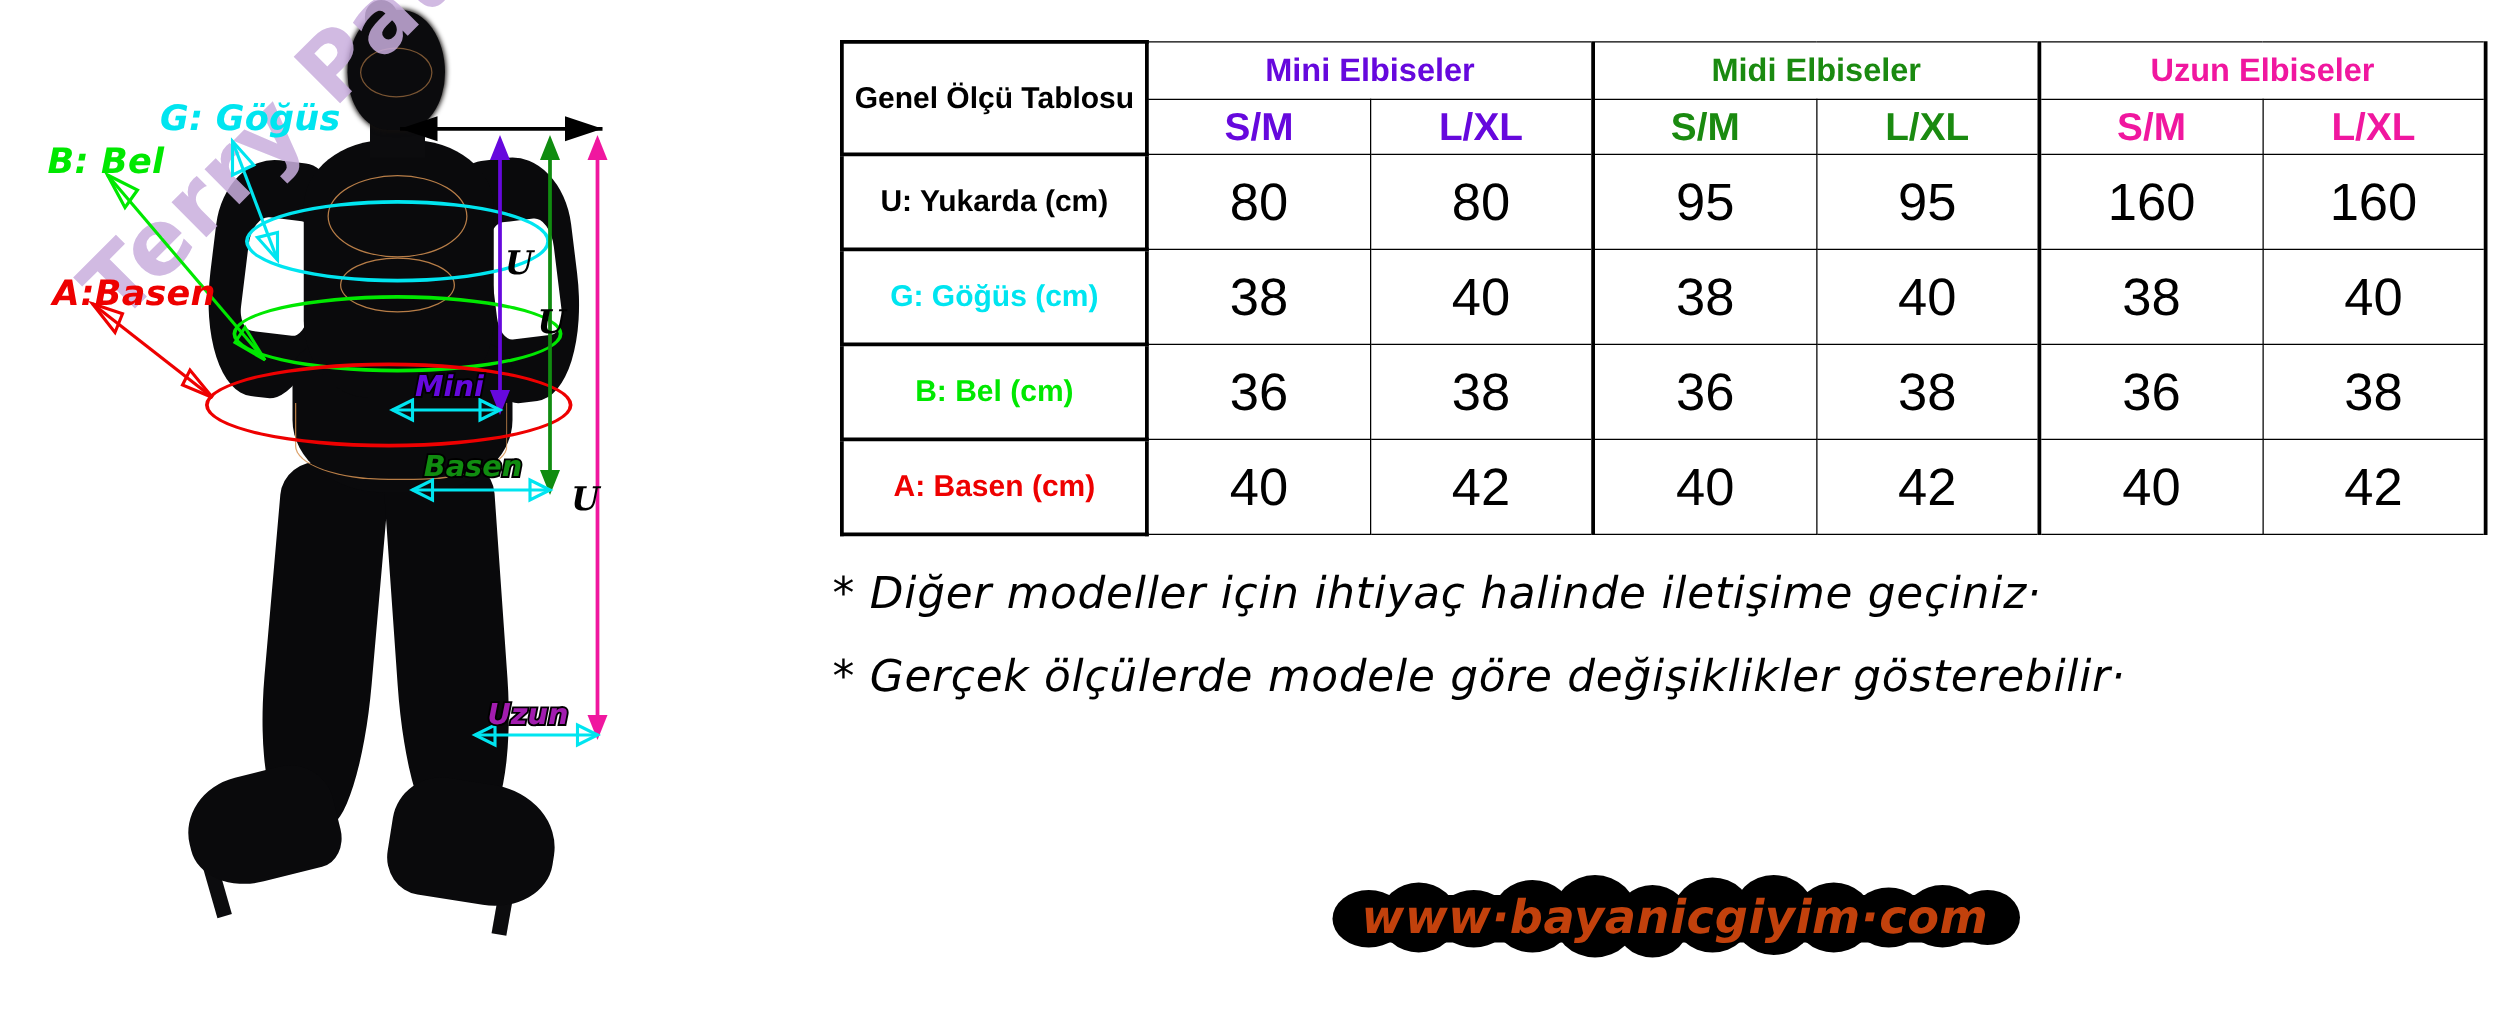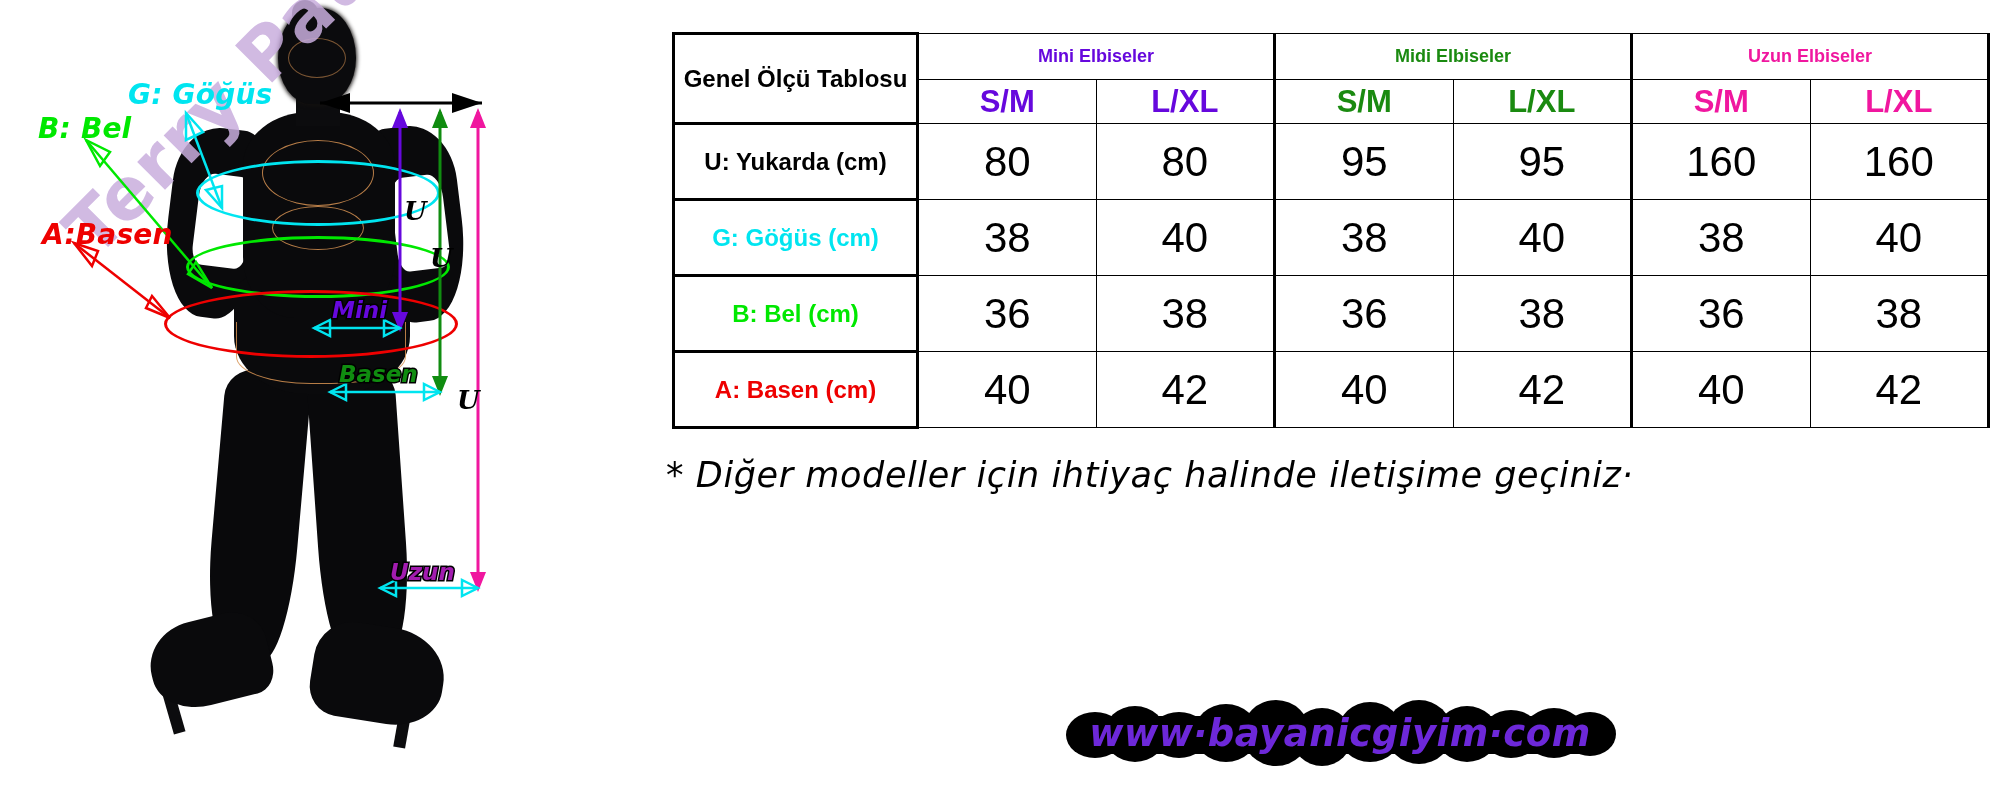--- a/index.html
+++ b/index.html
@@ -224,21 +224,21 @@
 
   th.rowhdr-corner {
     text-align: left;
     padding-left: 14px;
     font-size: 24px;
     font-weight: bold;
     color: #000;
   }
   th.grp {
     height: 46px;
-    font-size: 18px;
+    font-size: 26px;
     font-weight: bold;
   }
   th.sub {
     height: 44px;
     font-size: 31px;
     font-weight: bold;
   }
   td.rowlabel {
     text-align: left;
     padding-left: 14px;
@@ -282,21 +282,21 @@
     background: #000;
     border-radius: 50%;
   }
   #site-text {
     position: absolute;
     left: 0; top: 0;
     width: 560px; height: 66px;
     display: flex;
     align-items: center;
     justify-content: center;
-    color: #6d28d9;
+    color: #c2410c;
     font-family: "DejaVu Sans", sans-serif;
     font-style: italic;
     font-weight: bold;
     font-size: 37px;
     letter-spacing: .5px;
     white-space: nowrap;
     z-index: 5;
   }
 </style>
 </head>
@@ -471,20 +471,21 @@
           <td class="val">42</td>
           <td class="val grp-sep">40</td>
           <td class="val grp-sep-r">42</td>
         </tr>
       </tbody>
     </table>
   </div>
 
   <div id="notes">
     <p class="note">* Diğer modeller için ihtiyaç halinde iletişime geçiniz·</p>
+    <p class="note">* Gerçek ölçülerde modele göre değişiklikler  gösterebilir·</p>
   </div>
 
   <div id="site-banner">
     <div class="blob" style="left:6px;  top:12px; width:58px; height:46px;"></div>
     <div class="blob" style="left:44px; top:6px;  width:62px; height:56px;"></div>
     <div class="blob" style="left:90px; top:12px; width:58px; height:46px;"></div>
     <div class="blob" style="left:134px;top:4px;  width:64px; height:58px;"></div>
     <div class="blob" style="left:182px;top:0px;  width:68px; height:66px;"></div>
     <div class="blob" style="left:232px;top:8px;  width:60px; height:58px;"></div>
     <div class="blob" style="left:278px;top:2px;  width:64px; height:60px;"></div>

